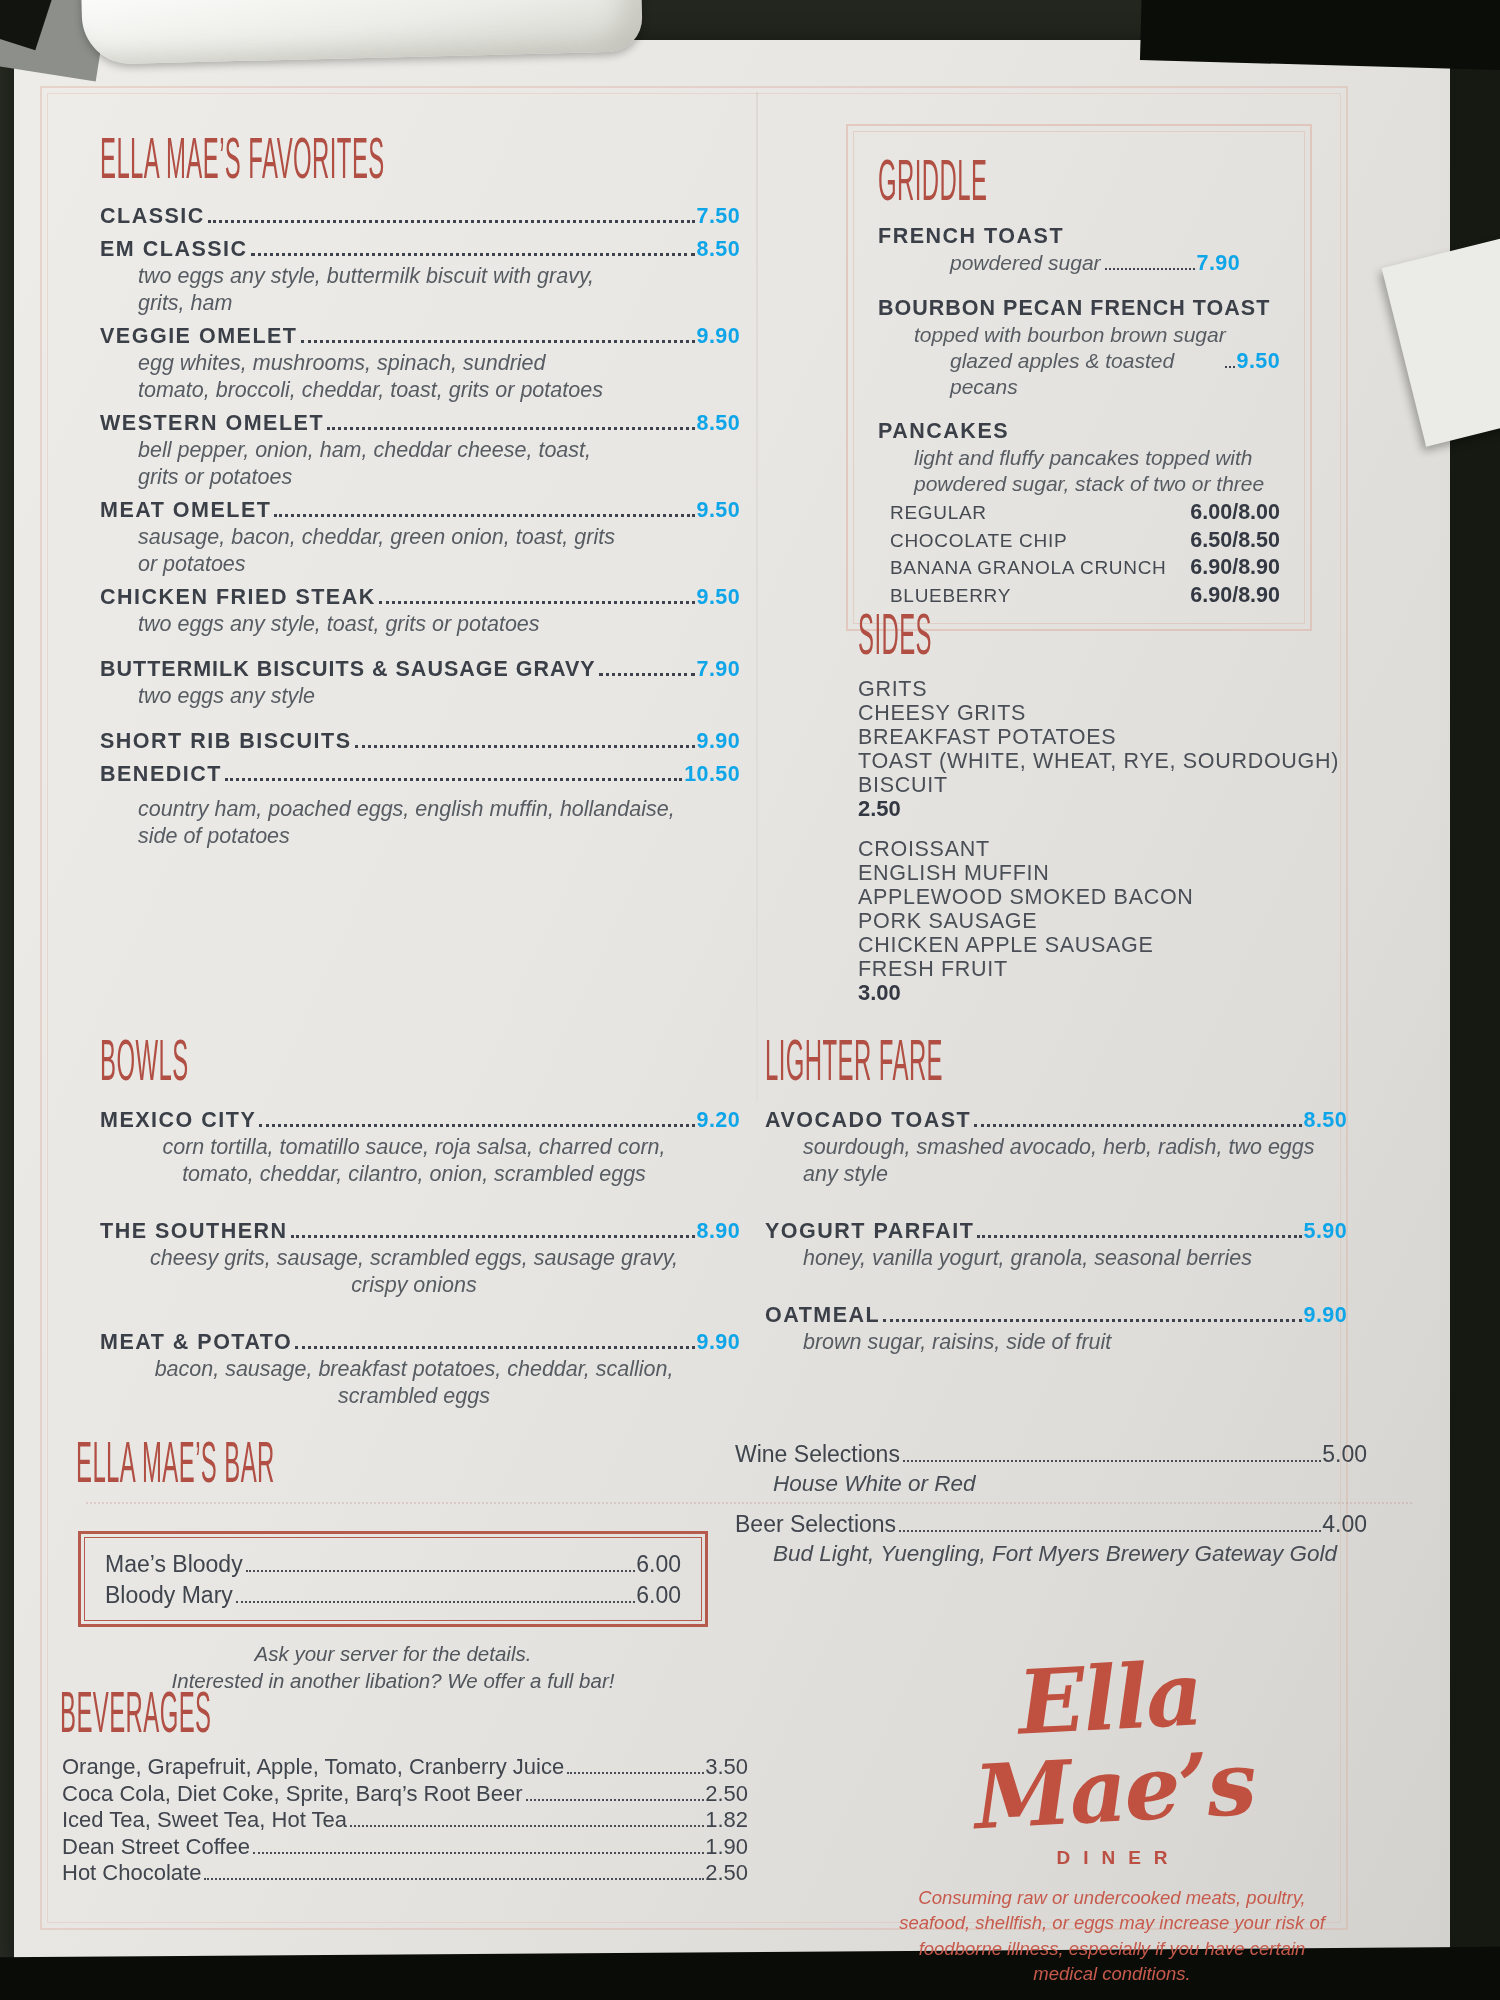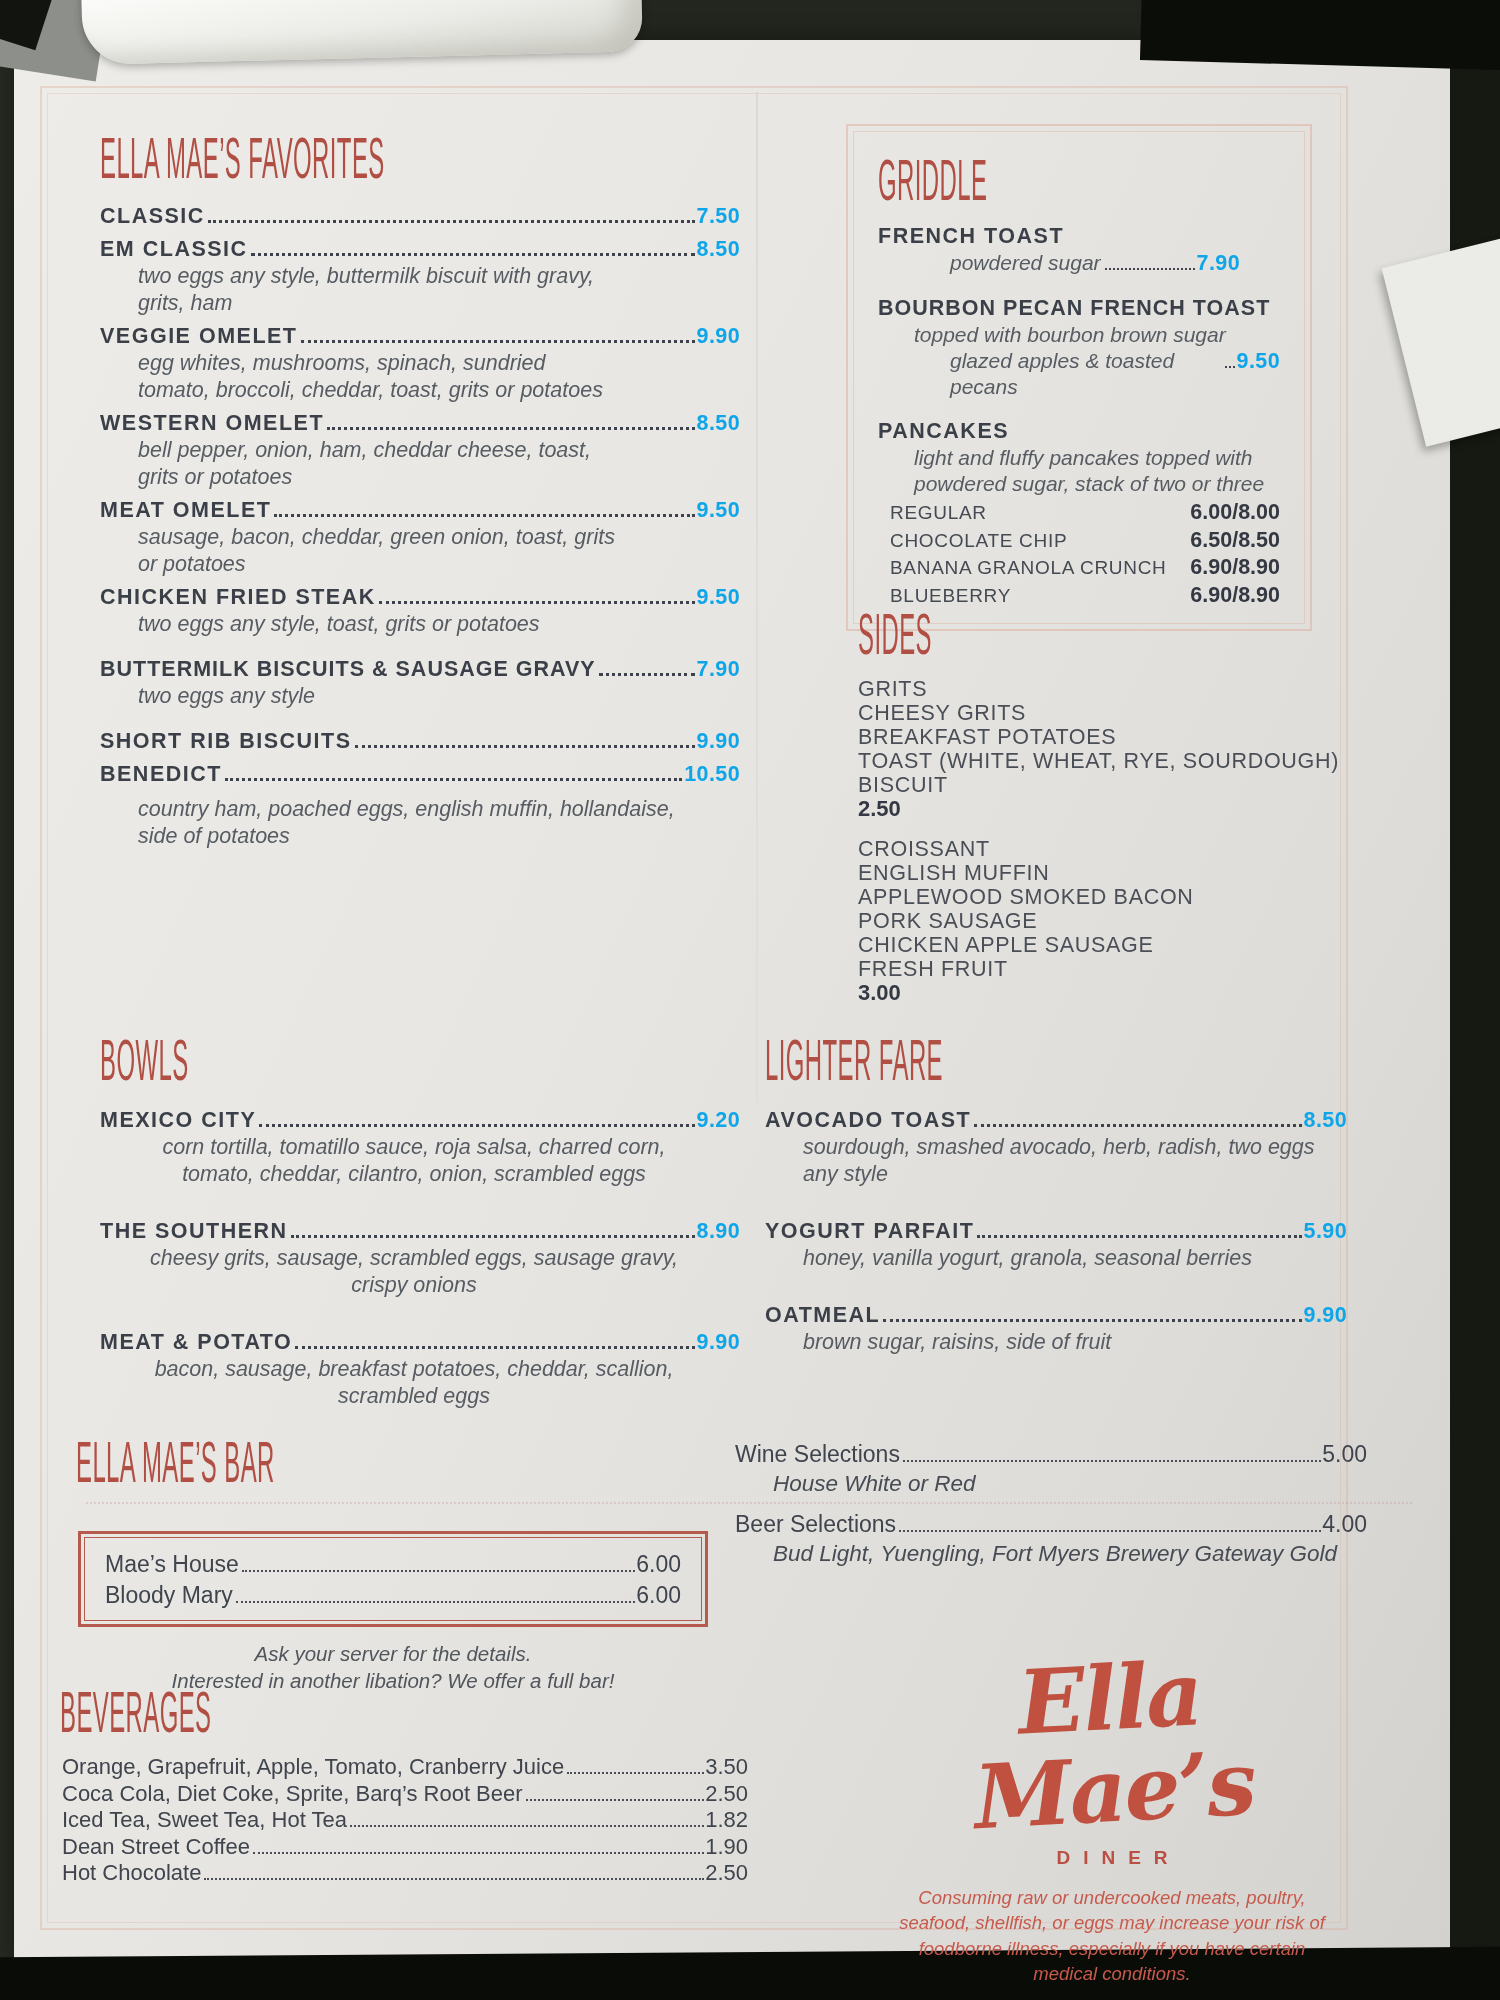--- a/index.html
+++ b/index.html
@@ -313,21 +313,21 @@
           <span class="dots"></span>
           <span class="pr">9.90</span>
         </div>
       <div class="desc">brown sugar, raisins, side of fruit</div>
     </div>
   </div>
 
   <div class="abs sec-h bar-h"><span class="cond">ELLA MAE’S BAR</span></div>
   <div class="abs bar-box">
     <div class="row">
-        <span class="nm-lt">Mae’s House</span>
+        <span class="nm-lt">Mae’s Bloody</span>
         <span class="dots-lt"></span>
         <span class="pr-lt">6.00</span>
       </div>
     <div class="row">
         <span class="nm-lt">Bloody Mary</span>
         <span class="dots-lt"></span>
         <span class="pr-lt">6.00</span>
       </div>
   </div>
   <div class="abs bar-note">

